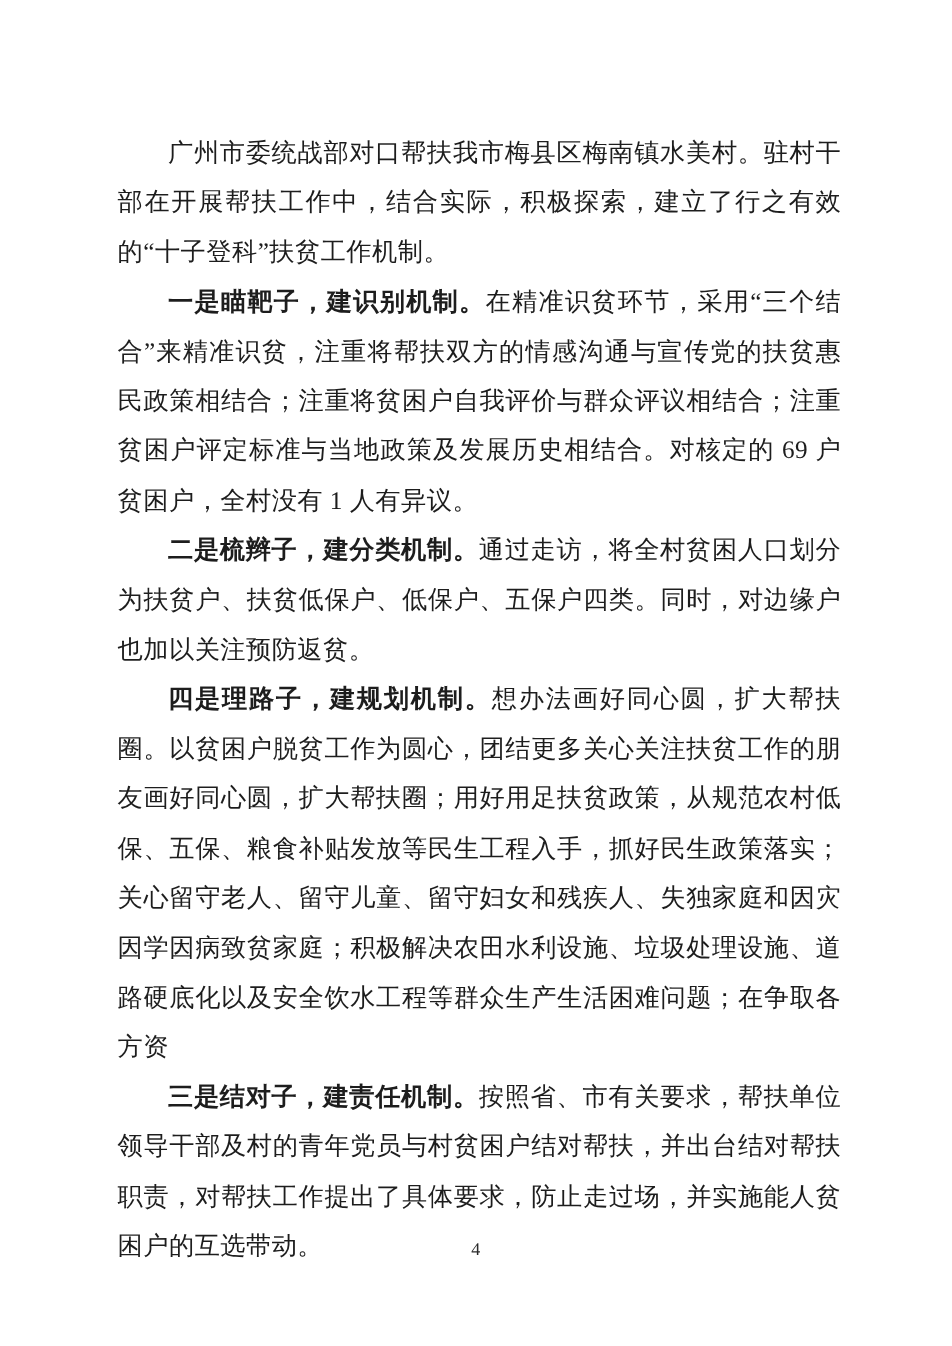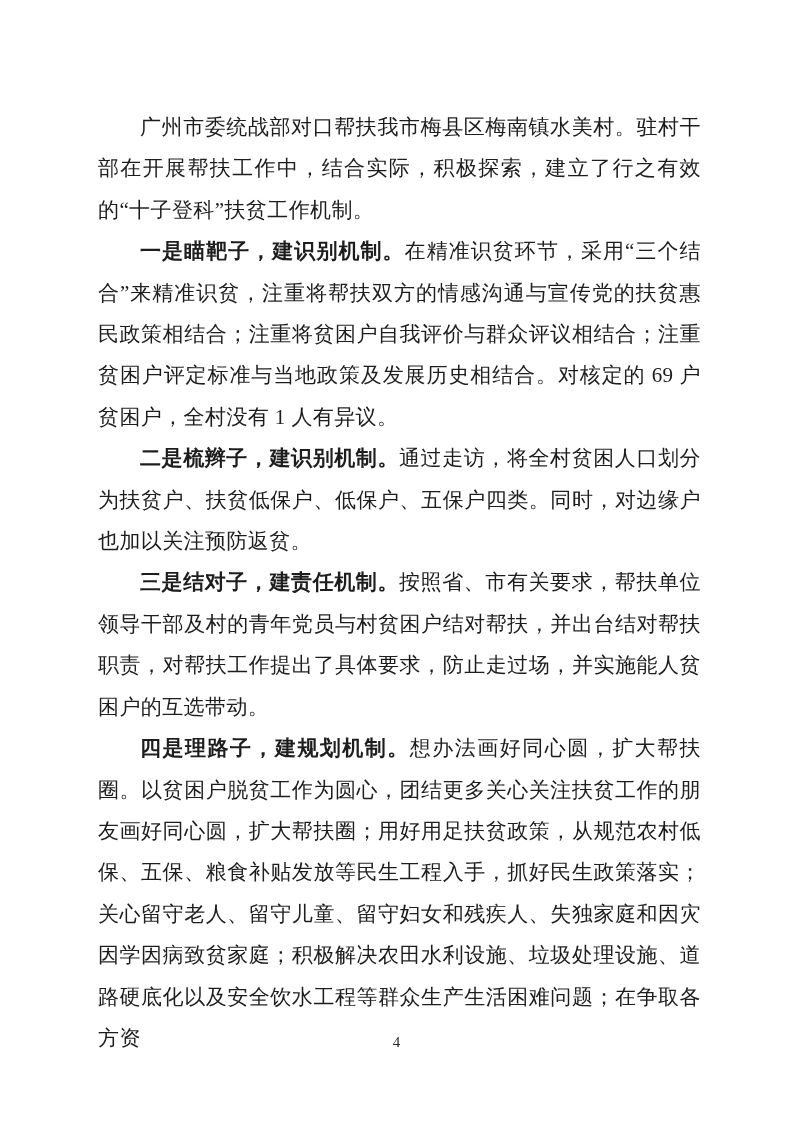--- a/index.html
+++ b/index.html
@@ -49,21 +49,21 @@
     font-family: "Liberation Serif", "DejaVu Serif", serif;
   }
 </style>
 </head>
 <body>
 
 <div class="page">
   <div class="body-text">
     <p class="para"><span class="lead"></span><span>广州市委统战部对口帮扶我市梅县区梅南镇水美村。驻村干部在开展帮扶工作中，结合实际，积极探索，建立了行之有效的“十子登科”扶贫工作机制。</span></p>
     <p class="para"><span class="lead">一是瞄靶子，建识别机制。</span><span>在精准识贫环节，采用“三个结合”来精准识贫，注重将帮扶双方的情感沟通与宣传党的扶贫惠民政策相结合；注重将贫困户自我评价与群众评议相结合；注重贫困户评定标准与当地政策及发展历史相结合。对核定的 69 户贫困户，全村没有 1 人有异议。</span></p>
-    <p class="para"><span class="lead">二是梳辫子，建识别机制。</span><span>通过走访，将全村贫困人口划分为扶贫户、扶贫低保户、低保户、五保户四类。同时，对边缘户也加以关注预防返贫。</span></p>
+    <p class="para"><span class="lead">二是梳辫子，建分类机制。</span><span>通过走访，将全村贫困人口划分为扶贫户、扶贫低保户、低保户、五保户四类。同时，对边缘户也加以关注预防返贫。</span></p>
+    <p class="para"><span class="lead">四是理路子，建规划机制。</span><span>想办法画好同心圆，扩大帮扶圈。以贫困户脱贫工作为圆心，团结更多关心关注扶贫工作的朋友画好同心圆，扩大帮扶圈；用好用足扶贫政策，从规范农村低保、五保、粮食补贴发放等民生工程入手，抓好民生政策落实；关心留守老人、留守儿童、留守妇女和残疾人、失独家庭和因灾因学因病致贫家庭；积极解决农田水利设施、垃圾处理设施、道路硬底化以及安全饮水工程等群众生产生活困难问题；在争取各方资</span></p>
     <p class="para"><span class="lead">三是结对子，建责任机制。</span><span>按照省、市有关要求，帮扶单位领导干部及村的青年党员与村贫困户结对帮扶，并出台结对帮扶职责，对帮扶工作提出了具体要求，防止走过场，并实施能人贫困户的互选带动。</span></p>
-    <p class="para"><span class="lead">四是理路子，建规划机制。</span><span>想办法画好同心圆，扩大帮扶圈。以贫困户脱贫工作为圆心，团结更多关心关注扶贫工作的朋友画好同心圆，扩大帮扶圈；用好用足扶贫政策，从规范农村低保、五保、粮食补贴发放等民生工程入手，抓好民生政策落实；关心留守老人、留守儿童、留守妇女和残疾人、失独家庭和因灾因学因病致贫家庭；积极解决农田水利设施、垃圾处理设施、道路硬底化以及安全饮水工程等群众生产生活困难问题；在争取各方资</span></p>
   </div>
 
   <div class="page-footer">
     <span class="page-number">4</span>
   </div>
 </div>
 
 </body></html>

